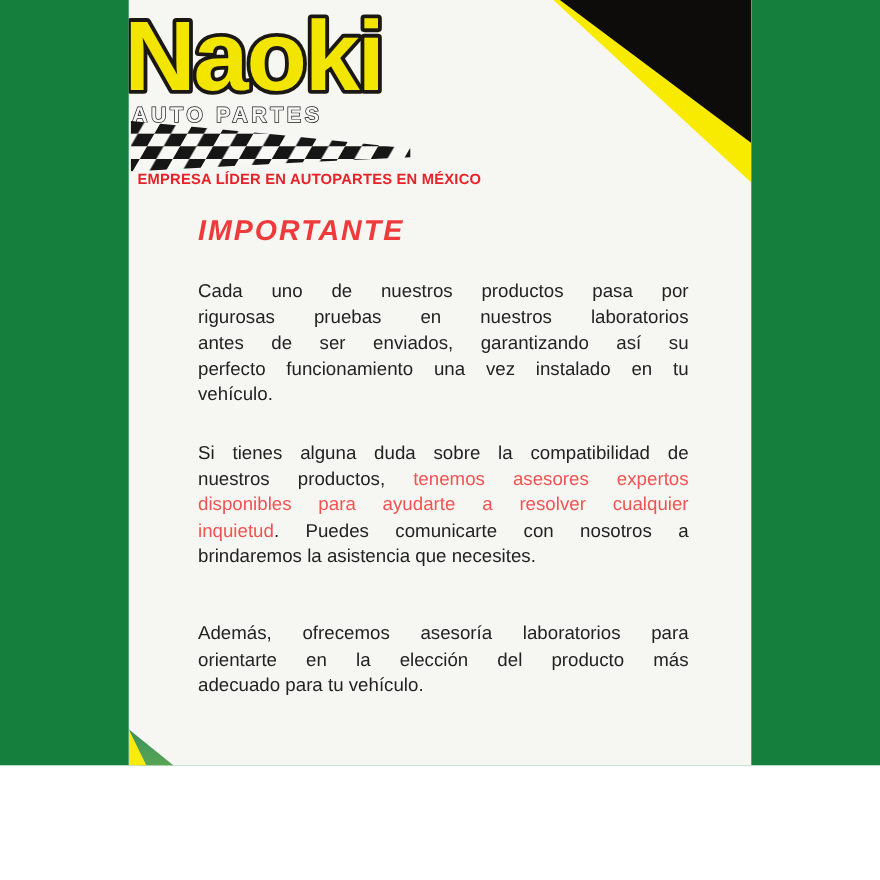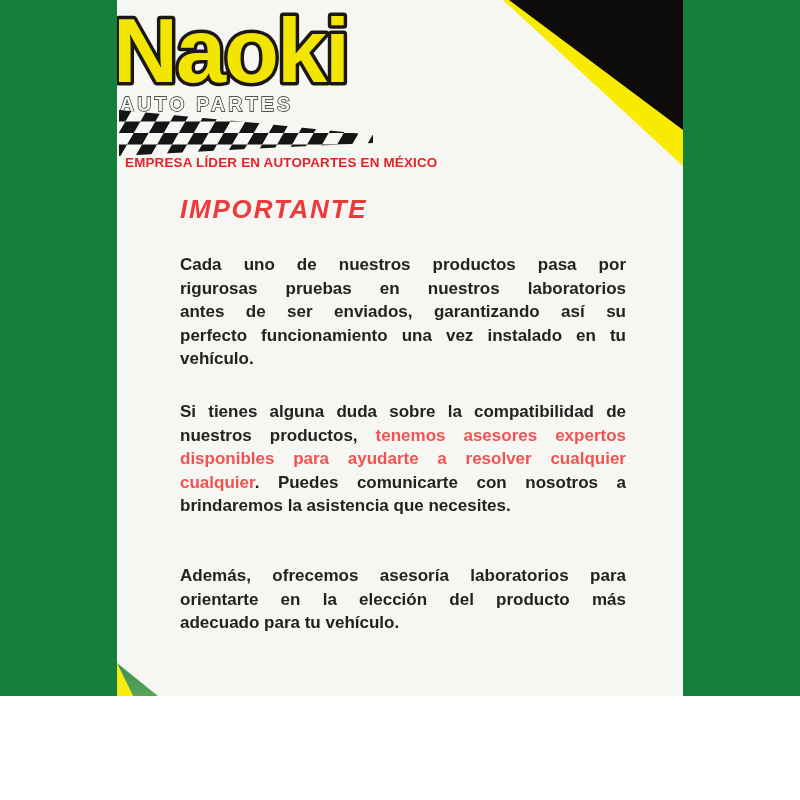--- a/index.html
+++ b/index.html
@@ -21,21 +21,21 @@
     position:absolute;left:8px;top:155px;width:420px;
     font-size:13.4px;font-weight:700;letter-spacing:.2px;color:#e52329;white-space:nowrap;
   }
   
   .heading{
     position:absolute;left:63px;top:194px;margin:0;
     font-size:26px;font-weight:800;letter-spacing:1.8px;color:#ee3a3b;font-style:italic;
   }
   
   .body-text{position:absolute;left:63px;top:0;width:446px;height:800px;}
-  .para{position:absolute;left:0;width:446px;color:#222221;font-size:17px;font-weight:700;line-height:23.6px;}
+  .para{position:absolute;left:0;width:446px;color:#222221;font-size:17px;font-weight:400;line-height:23.6px;}
   .para1{top:253px;}
   .para2{top:400px;}
   .para3{top:564px;}
   .line{text-align:justify;text-align-last:justify;}
   .line.last{text-align-last:left;}
   .red{color:#f15352;}
   
   .footer{position:absolute;left:0;bottom:0;width:566px;height:140px;display:block;}
 </style>
 </head>
@@ -74,21 +74,21 @@
           <div class="line"><span>Cada uno de nuestros productos pasa por</span></div>
           <div class="line"><span>rigurosas pruebas en nuestros laboratorios</span></div>
           <div class="line"><span>antes de ser enviados, garantizando así su</span></div>
           <div class="line"><span>perfecto funcionamiento una vez instalado en tu</span></div>
           <div class="line last"><span>vehículo.</span></div>
         </div>
         <div class="para para2">
           <div class="line"><span>Si tienes alguna duda sobre la compatibilidad de</span></div>
           <div class="line"><span>nuestros productos, </span><span class="red">tenemos asesores expertos</span></div>
           <div class="line"><span class="red">disponibles para ayudarte a resolver cualquier</span></div>
-          <div class="line"><span class="red">cualquier</span><span>. Puedes comunicarte con nosotros a</span></div>
+          <div class="line"><span class="red">inquietud</span><span>. Puedes comunicarte con nosotros a</span></div>
           <div class="line last"><span>brindaremos la asistencia que necesites.</span></div>
         </div>
         <div class="para para3">
           <div class="line"><span>Además, ofrecemos asesoría laboratorios para</span></div>
           <div class="line"><span>orientarte en la elección del producto más</span></div>
           <div class="line last"><span>adecuado para tu vehículo.</span></div>
         </div>
       </div>
 
     <svg class="footer" viewBox="0 0 566 140">

